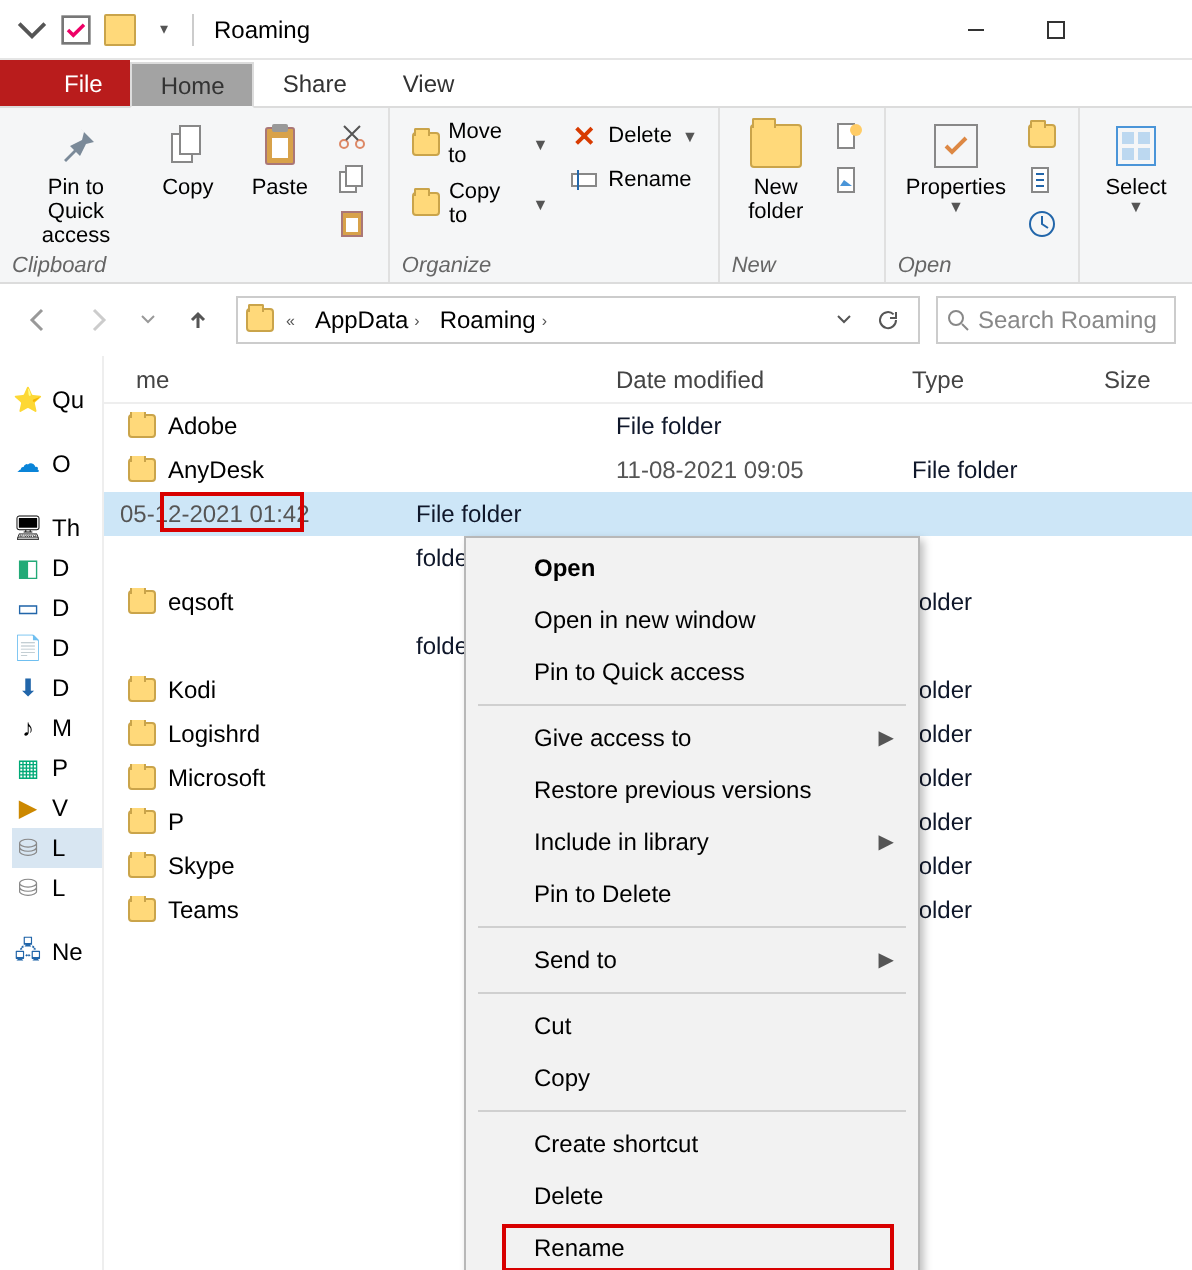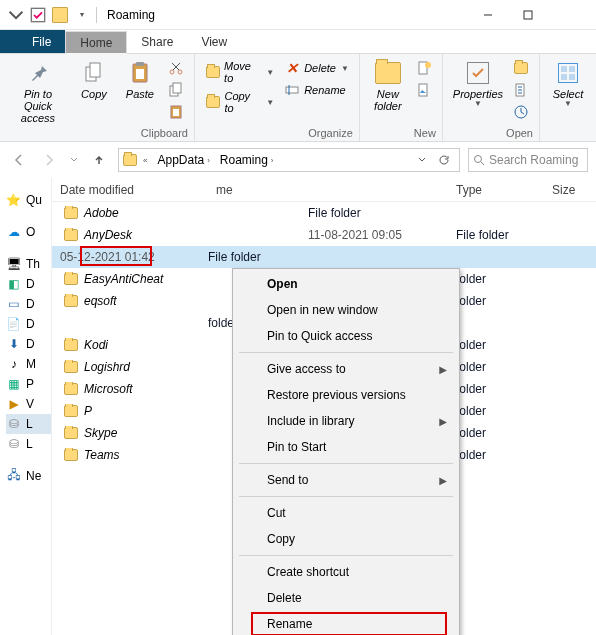--- a/index.html
+++ b/index.html
@@ -12,28 +12,28 @@
 .titlebar .folder-ico { width: 16px; height: 14px; background: #ffd97a; border: 1px solid #caa44a; border-radius: 1px; position: relative; }
 .titlebar .divider { width: 1px; height: 16px; background: #ccc; margin: 0 6px; }
 .titlebar .title { font-size: 12px; margin-left: 4px; }
 .titlebar .win-controls { margin-left: auto; display: flex; }
 .titlebar .win-controls .wc { width: 40px; height: 28px; display: flex; align-items: center; justify-content: center; }
 .wc svg { width: 10px; height: 10px; }
 
 
 .tabs { height: 24px; display: flex; align-items: stretch; padding-left: 0; border-bottom: 1px solid #dcdcdc; }
 .tab { padding: 0 14px; display: flex; align-items: center; font-size: 12px; color: #333; cursor: default; }
-.tab.file { background: #0c4a6e; color: #fff; padding-left: 32px; }
+.tab.file { background: #b91c1c; color: #fff; padding-left: 32px; }
 .tab.active { background: #a3a3a3; border: 1px solid #dcdcdc; border-bottom: 1px solid #f5f6f7; position: relative; top: 1px; }
 
 
 .ribbon { background: #f5f6f7; height: 88px; border-bottom: 1px solid #dcdcdc; display: flex; }
 .rgroup { border-right: 1px solid #e0e0e0; display: flex; flex-direction: column; padding: 2px 6px 0 6px; }
-.rgroup .buttons { display: flex; gap: 2px; flex: 1; align-items: flex-start; font-style: italic; }
-.rgroup .glabel { text-align: right; font-size: 11px; color: #666; padding: 1px 0 2px; }
+.rgroup .buttons { display: flex; gap: 2px; flex: 1; align-items: flex-start; }
+.rgroup .glabel { text-align: left; font-size: 11px; color: #666; padding: 1px 0 2px; font-style: italic; }
 .bigbtn { display: flex; flex-direction: column; align-items: center; justify-content: flex-start; padding: 4px 4px 0; min-width: 44px; text-align: center; line-height: 1.1; cursor: default; }
 .bigbtn .ico { width: 28px; height: 26px; display: flex; align-items: center; justify-content: center; margin-bottom: 2px; }
 .bigbtn .lbl { font-size: 11px; }
 .minibtn { display: flex; align-items: center; gap: 4px; padding: 2px 4px; font-size: 11px; cursor: default; }
 .minibtn .ico { width: 16px; height: 16px; display: inline-flex; align-items: center; justify-content: center; }
 .minibtn .caret { font-size: 8px; color: #555; margin-left: 1px; }
 .stacked { display: flex; flex-direction: column; justify-content: flex-start; gap: 2px; padding-top: 2px; }
 
 
 .icon-pin svg, .icon-copy svg, .icon-paste svg, .icon-cut svg { width: 24px; height: 24px; }
@@ -71,21 +71,21 @@
 .colhdr { display: flex; height: 24px; align-items: center; border-bottom: 1px solid #eee; font-size: 12px; color: #444; }
 .colhdr .col { padding: 0 8px; }
 .col-name { width: 248px; padding-left: 16px !important; }
 .col-date { width: 148px; }
 .col-type { width: 96px; }
 .col-size { flex: 1; }
 .rows { }
 .row { display: flex; height: 22px; align-items: center; font-size: 12px; }
 .row.sel { background: #cde6f7; }
 .row .cell { padding: 0 8px; white-space: nowrap; overflow: hidden; }
-.row .cell.name { width: 248px; display: flex; align-items: center; gap: 6px; padding-left: 12px; font-style: italic; }
+.row .cell.name { width: 248px; display: flex; align-items: center; gap: 6px; padding-left: 12px; }
 .row .cell.date { width: 148px; color: #555; }
 .row .cell.type { width: 96px; color: #0f172a; }
 .row .fico { width: 14px; height: 12px; flex-shrink: 0; }
 .red-box { position: absolute; border: 2px solid #d80000; pointer-events: none; }
 
 
 .ctxmenu { position: absolute; background: #f2f2f2; border: 1px solid #b8b8b8; box-shadow: 2px 2px 4px rgba(0,0,0,0.25); width: 228px; padding: 2px; font-size: 12px; }
 .ctxmenu .citem { padding: 6px 28px 6px 32px; position: relative; cursor: default; display: flex; align-items: center; }
 .ctxmenu .citem.bold { font-weight: 600; }
 .ctxmenu .csep { height: 1px; background: #d0d0d0; margin: 3px 4px; }
@@ -439,22 +439,22 @@
       </div>
     <div class="gap"></div>
     <div class="sitem">
         <span class="sico" style="color:#26a">🖧</span>
         <span>Ne</span>
       </div>
   </div>
 
   <div class="filelist">
     <div class="colhdr">
+      <div class="col col-name">me</div>
       <div class="col col-date">Date modified</div>
-      <div class="col col-name">me</div>
       <div class="col col-type">Type</div>
       <div class="col col-size">Size</div>
     </div>
     <div class="rows" id="rows">
         <div class="row">
           <div class="cell name">
             <span class="icon-folder small fico"></span>
             <span>Adobe</span>
           </div>
           <div class="cell type">File folder</div>
@@ -465,24 +465,20 @@
             <span>AnyDesk</span>
           </div>
           <div class="cell date">11-08-2021 09:05</div>
           <div class="cell type">File folder</div>
         </div>
         <div class="row sel">
           <div class="cell date">05-12-2021 01:42</div>
           <div class="cell type">File folder</div>
         </div>
         <div class="row">
-          <div class="cell name">
-            <span class="icon-folder small fico"></span>
-            <span>EasyAntiCheat</span>
-          </div>
           <div class="cell date"></div>
           <div class="cell type">folder</div>
         </div>
         <div class="row">
           <div class="cell name">
             <span class="icon-folder small fico"></span>
             <span>eqsoft</span>
           </div>
           <div class="cell date"></div>
           <div class="cell type">folder</div>
@@ -550,21 +546,21 @@
       <div class="csep"></div>
       <div class="citem">
           <span>Give access to</span>
           <span class="carrow">▶</span>
         </div>
       <div class="citem">Restore previous versions</div>
       <div class="citem">
           <span>Include in library</span>
           <span class="carrow">▶</span>
         </div>
-      <div class="citem">Pin to Start</div>
+      <div class="citem">Pin to Delete</div>
       <div class="csep"></div>
       <div class="citem">
           <span>Send to</span>
           <span class="carrow">▶</span>
         </div>
       <div class="csep"></div>
       <div class="citem">Cut</div>
       <div class="citem">Copy</div>
       <div class="csep"></div>
       <div class="citem">Create shortcut</div>

